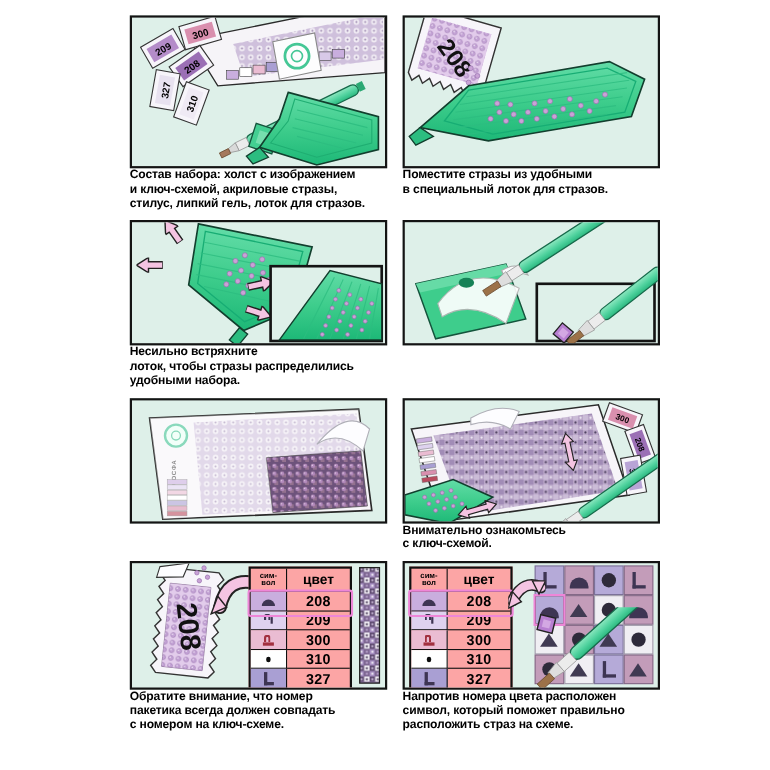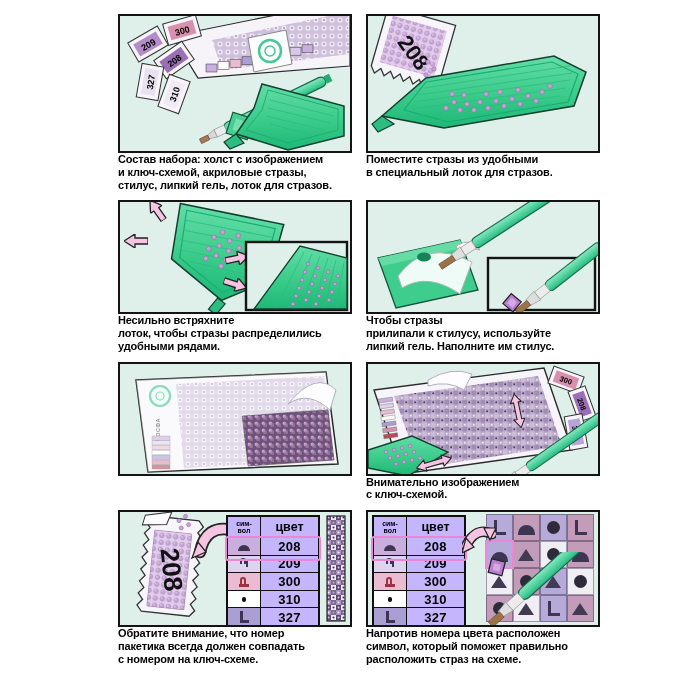--- a/index.html
+++ b/index.html
@@ -12,21 +12,21 @@
   .row1 .img{height:139px}
   .row2 .img,.row3 .img{height:114px}
   .row4 .img{height:117px}
   .img svg{display:block}
   .caption{font-weight:700;font-size:11px;line-height:1.16;color:#000;margin-top:0;
            white-space:pre-line;letter-spacing:-0.15px}
   .stone{fill:#c9a3d6;stroke:#966fae;stroke-width:.6}
   .abs{position:absolute}
 
   
-  .ktable{position:absolute;background:#c4b5fd;border:2px solid #101010;display:grid;
+  .ktable{position:absolute;background:#fca5a5;border:2px solid #101010;display:grid;
           grid-template-columns:33px 57px;grid-template-rows:21px repeat(5,17.6px);z-index:2}
   .ktc{border-right:1.2px solid #101010;border-bottom:1.2px solid #101010;
        display:flex;align-items:center;justify-content:center;box-sizing:border-box}
   .ktc:nth-child(2n){border-right:none}
   .ktc:nth-last-child(-n+2){border-bottom:none}
   .kth-sym{font-weight:700;font-size:7px;line-height:1;text-align:center;white-space:pre-line}
   .kth-col{font-weight:700;font-size:12.5px}
   .ktc-num{font-weight:700;font-size:13px;letter-spacing:.3px}
   .hl-frame{position:absolute;left:-3px;right:-3px;top:19px;height:21px;
             border:2.5px solid #ee86d8;border-radius:3px;pointer-events:none;z-index:4}
@@ -319,21 +319,21 @@
             <circle class="stone" cx="218" cy="74" r="1.8"></circle>
               <circle class="stone" cx="215" cy="82" r="1.8"></circle>
             <circle class="stone" cx="212" cy="90" r="1.8"></circle>
               <circle class="stone" cx="209" cy="98" r="1.8"></circle>
           </g>
         </g>
       </svg>
     </div>
     <div class="caption">Несильно встряхните
 лоток, чтобы стразы распределились
-удобными рядами.</div>
+удобными набора.</div>
   </div>
 
   <div class="panel row2">
     <div class="img">
       <svg viewBox="0 0 230 110" width="230" height="110">
         <g>
           <polygon points="10,56 92,38 110,88 28,106" fill="#3ecd8c" stroke="#14543c" stroke-width="1.3"></polygon>
           <polygon points="10,56 92,38 96,46 14,64" fill="#66dba6"></polygon>
           <path d="M30,74 Q58,36 104,60 L92,92 Q60,70 34,86 Z" fill="#ffffff" opacity=".92" stroke="#b5b5b5"></path>
           <path d="M88,44 Q104,34 112,48 Q100,44 92,52 Z" fill="#fcfcfe" stroke="#aaa"></path>
@@ -353,23 +353,20 @@
             <polygon points="152,74 164,72 164,83 152,81" fill="#dedede" stroke="#9a9a9a" stroke-width=".7"></polygon>
             <rect x="138" y="75" width="15" height="6" fill="#9c7248" stroke="#6b4c31" stroke-width=".7"></rect>
           </g>
           <g transform="rotate(40 144 100)">
             <rect x="138" y="94" width="13" height="13" fill="#b77fd1" stroke="#222" stroke-width="1.2"></rect>
             <rect x="141" y="97" width="7" height="7" fill="#d3a8e3"></rect>
           </g>
         </g>
       </svg>
     </div>
-    <div class="caption">Чтобы стразы
-прилипали к стилусу, используйте
-липкий гель. Наполните им стилус.</div>
   </div>
 
   <div class="panel row3">
     <div class="img">
       <svg viewBox="0 0 230 110" width="230" height="110">
         <g>
           <polygon points="16,16 206,8 218,100 28,108" fill="#f7f5f9" stroke="#2a2a2a" stroke-width="1.5"></polygon>
           <polygon points="56,20 204,12 214,96 64,104" fill="url(#pMosaic)"></polygon>
           <polygon points="122,52 208,46 214,96 128,102" fill="url(#pDense)" stroke="#444" stroke-width=".6"></polygon>
           <circle cx="40" cy="32" r="10" fill="#eafff5" stroke="#3cc08f" stroke-width="2.2"></circle>
@@ -445,21 +442,21 @@
         <g transform="translate(6,14) rotate(-35 170 80)">
           <rect x="150" y="74" width="100" height="10" rx="5" fill="url(#gPen)" stroke="#176a4b" stroke-width="1.1"></rect>
           <rect x="138" y="75" width="13" height="8" fill="#ececec" stroke="#9a9a9a" stroke-width=".7"></rect>
           <polygon points="126,76 138,74 138,83 126,81" fill="#dedede" stroke="#9a9a9a" stroke-width=".7"></polygon>
           <rect x="118" y="77" width="9" height="5" fill="#555"></rect>
         </g>
         <use href="#dbl" width="46" height="16" transform="translate(152,28) rotate(78) scale(0.78)"></use>
         <use href="#dbl" width="46" height="16" transform="translate(46,98) rotate(-16) scale(0.82)"></use>
       </svg>
     </div>
-    <div class="caption">Внимательно изображением
+    <div class="caption">Внимательно ознакомьтесь
 с ключ-схемой.</div>
   </div>
 
   <div class="panel row4">
     <div class="img">
       <svg class="abs" style="left:0;top:0" viewBox="0 0 100 113" width="100" height="113">
         <g transform="rotate(6 50 56)">
           <path d="M26,6 H74 l5,6 l-5,6 l5,6 l-5,6 l5,6 l-5,6 l5,6 l-5,6 l5,6 l-5,6 l5,6 l-5,6 l5,6 l-5,6 l5,6 l-5,6 H26 l-5,-6 l5,-6 l-5,-6 l5,-6 l-5,-6 l5,-6 l-5,-6 l5,-6 l-5,-6 l5,-6 l-5,-6 l5,-6 l-5,-6 l5,-6 l-5,-6 l5,-6 Z" fill="#f7f5fa" stroke="#333" stroke-width="1.3"></path>
           <rect x="31" y="20" width="37" height="76" fill="#dcc3e6" stroke="#8a7296" stroke-width=".8"></rect>
           <rect x="31" y="20" width="37" height="76" fill="url(#pStones)" opacity=".85"></rect>

